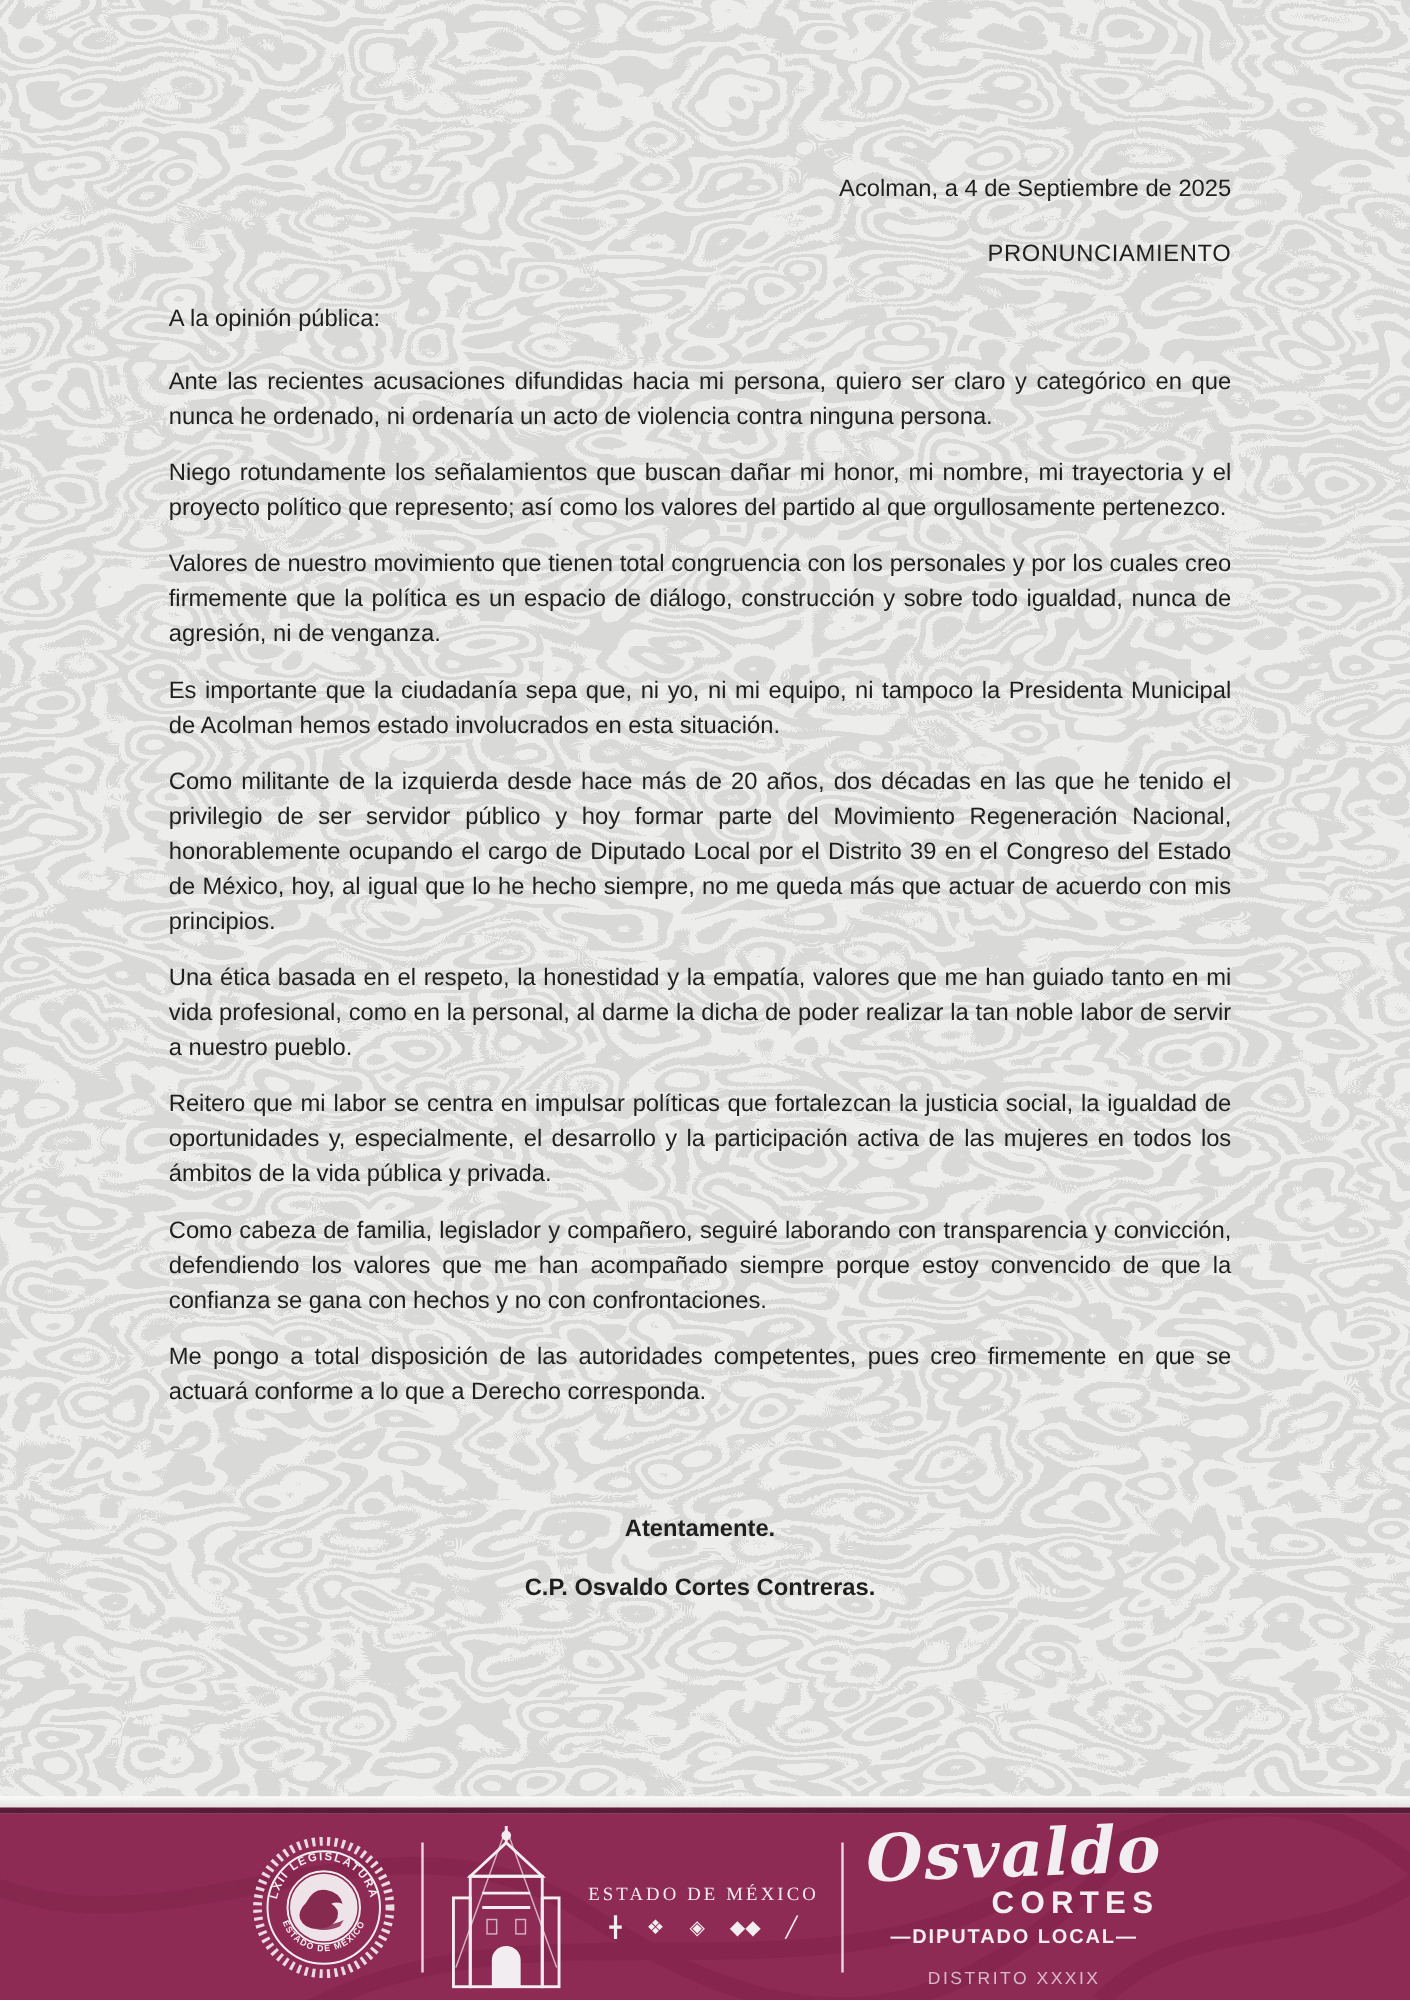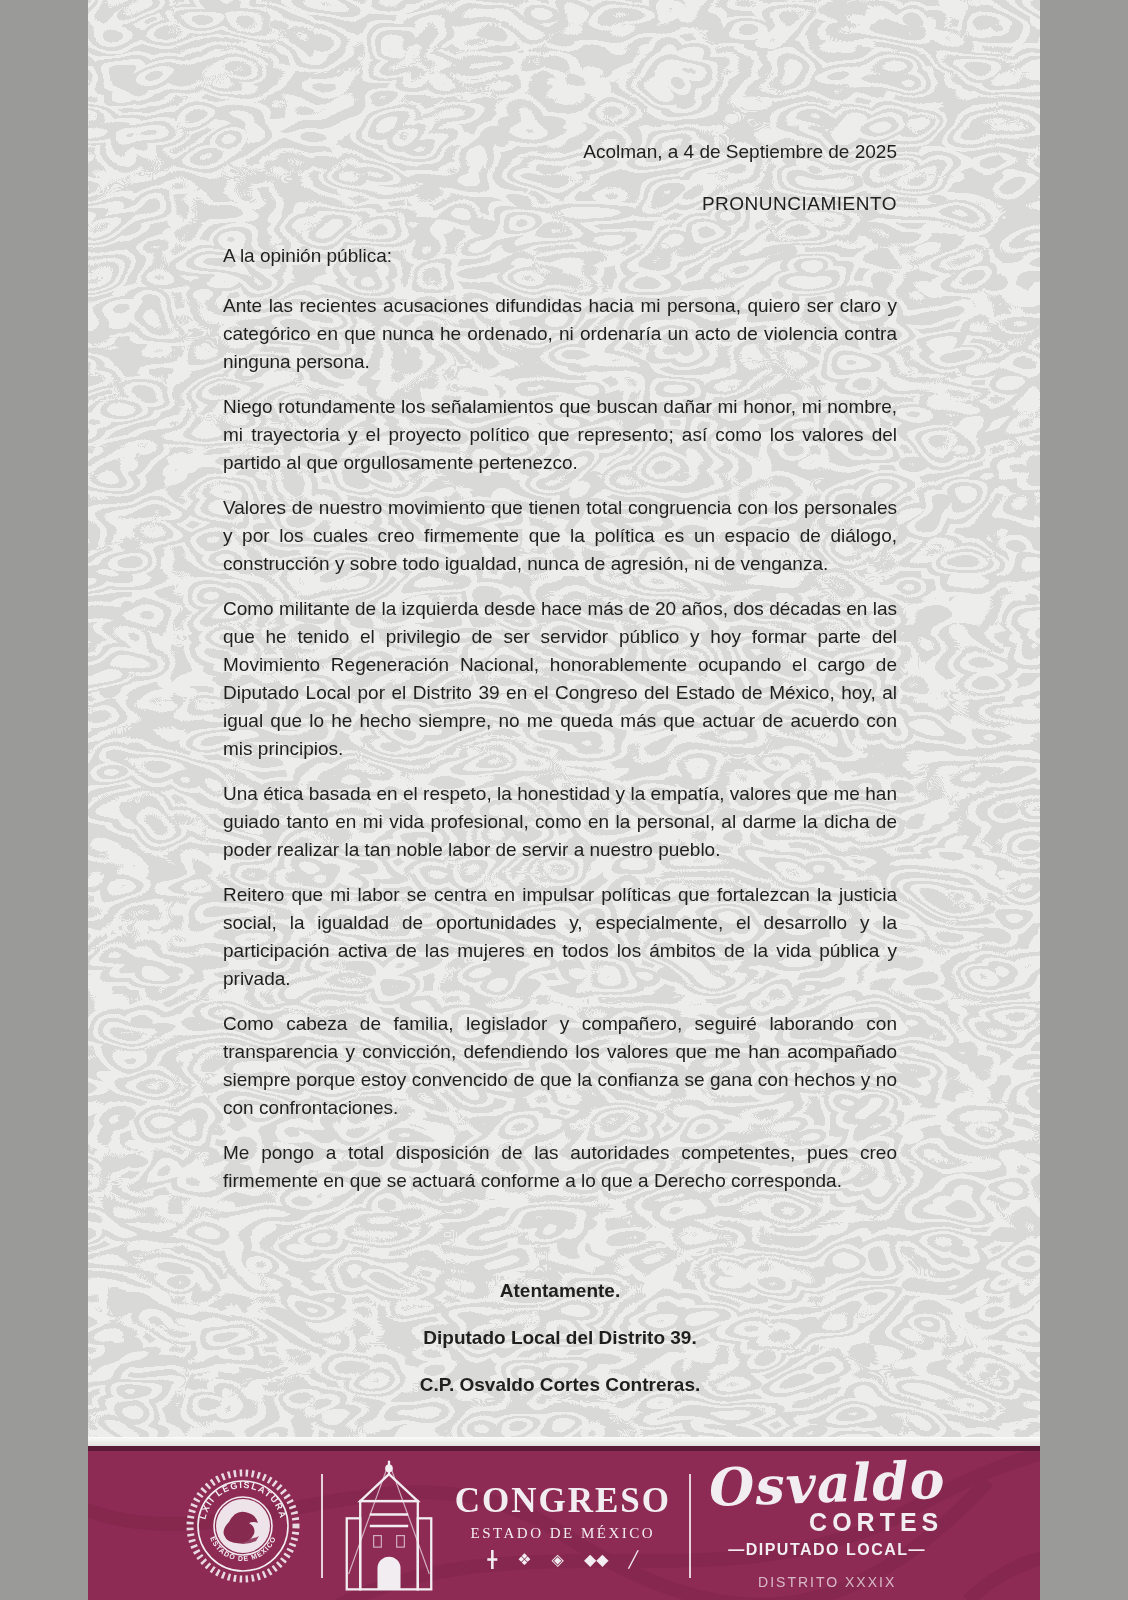--- a/index.html
+++ b/index.html
@@ -1,18 +1,18 @@
 <!DOCTYPE html>
 <html lang="es"><head>
 <meta charset="utf-8">
 <style>
   html,body{margin:0;padding:0;background:#9a9a98;}
   .page{
     position:relative;
-    width:952px;height:1600px;
+    width:1128px;height:1600px;
     margin:0 auto;
     background:#bef264;
     overflow:hidden;
     font-family:"Liberation Sans","DejaVu Sans",sans-serif;
     color:#1f1f1f;
   }
   .texture{position:absolute;inset:0;z-index:0;display:block;}
   .letter{
     position:relative;z-index:1;
     padding:138px 143px 0 135px;
@@ -84,29 +84,29 @@
   </svg>
 
   <div class="letter">
     <p class="date-line">Acolman, a 4 de Septiembre de 2025</p>
     <p class="doc-title">PRONUNCIAMIENTO</p>
     <p class="salutation">A la opinión pública:</p>
 
     <p class="body-par">Ante las recientes acusaciones difundidas hacia mi persona, quiero ser claro y categórico en que nunca he ordenado, ni ordenaría un acto de violencia contra ninguna persona.</p>
     <p class="body-par">Niego rotundamente los señalamientos que buscan dañar mi honor, mi nombre, mi trayectoria y el proyecto político que represento; así como los valores del partido al que orgullosamente pertenezco.</p>
     <p class="body-par">Valores de nuestro movimiento que tienen total congruencia con los personales y por los cuales creo firmemente que la política es un espacio de diálogo, construcción y sobre todo igualdad, nunca de agresión, ni de venganza.</p>
+    <p class="body-par">Es importante que la ciudadanía sepa que, ni yo, ni mi equipo, ni tampoco la Presidenta Municipal de Acolman hemos estado involucrados en esta situación.</p>
     <p class="body-par">Como militante de la izquierda desde hace más de 20 años, dos décadas en las que he tenido el privilegio de ser servidor público y hoy formar parte del Movimiento Regeneración Nacional, honorablemente ocupando el cargo de Diputado Local por el Distrito 39 en el Congreso del Estado de México, hoy, al igual que lo he hecho siempre, no me queda más que actuar de acuerdo con mis principios.</p>
     <p class="body-par">Una ética basada en el respeto, la honestidad y la empatía, valores que me han guiado tanto en mi vida profesional, como en la personal, al darme la dicha de poder realizar la tan noble labor de servir a nuestro pueblo.</p>
     <p class="body-par">Reitero que mi labor se centra en impulsar políticas que fortalezcan la justicia social, la igualdad de oportunidades y, especialmente, el desarrollo y la participación activa de las mujeres en todos los ámbitos de la vida pública y privada.</p>
     <p class="body-par">Como cabeza de familia, legislador y compañero, seguiré laborando con transparencia y convicción, defendiendo los valores que me han acompañado siempre porque estoy convencido de que la confianza se gana con hechos y no con confrontaciones.</p>
     <p class="body-par">Me pongo a total disposición de las autoridades competentes, pues creo firmemente en que se actuará conforme a lo que a Derecho corresponda.</p>
 
     <div class="closing">
       <p>Atentamente.</p>
-      <p>Diputado Local del Distrito 39.</p>
       <p>C.P. Osvaldo Cortes Contreras.</p>
     </div>
   </div>
 
   <div class="footer">
     <div class="white-strip"></div>
     <div class="dark-line"></div>
     <div class="banner">
 
       <svg class="banner-watermark" width="1128" height="149" viewBox="0 0 1128 149" aria-hidden="true">
@@ -156,21 +156,20 @@
             <line x1="50" y1="4" x2="92" y2="120"></line>
             <line x1="50" y1="4" x2="8" y2="120"></line>
             <rect x="34" y="80" width="8" height="12"></rect>
             <rect x="58" y="80" width="8" height="12"></rect>
           </g>
           <circle cx="50" cy="10" r="4" fill="#f2edf0"></circle>
           <path d="M38 136 v-22 a12 12 0 0 1 24 0 v22 z" fill="#f2edf0"></path>
         </svg>
 
         <div class="congress-block">
-          <p class="congress-title">CONGRESO</p>
           <div class="congress-sub">ESTADO DE MÉXICO</div>
           <div class="ornament-row">
             <span>╋</span>
             <span>❖</span>
             <span>◈</span>
             <span>◆◆</span>
             <span>╱</span>
           </div>
         </div>
 

